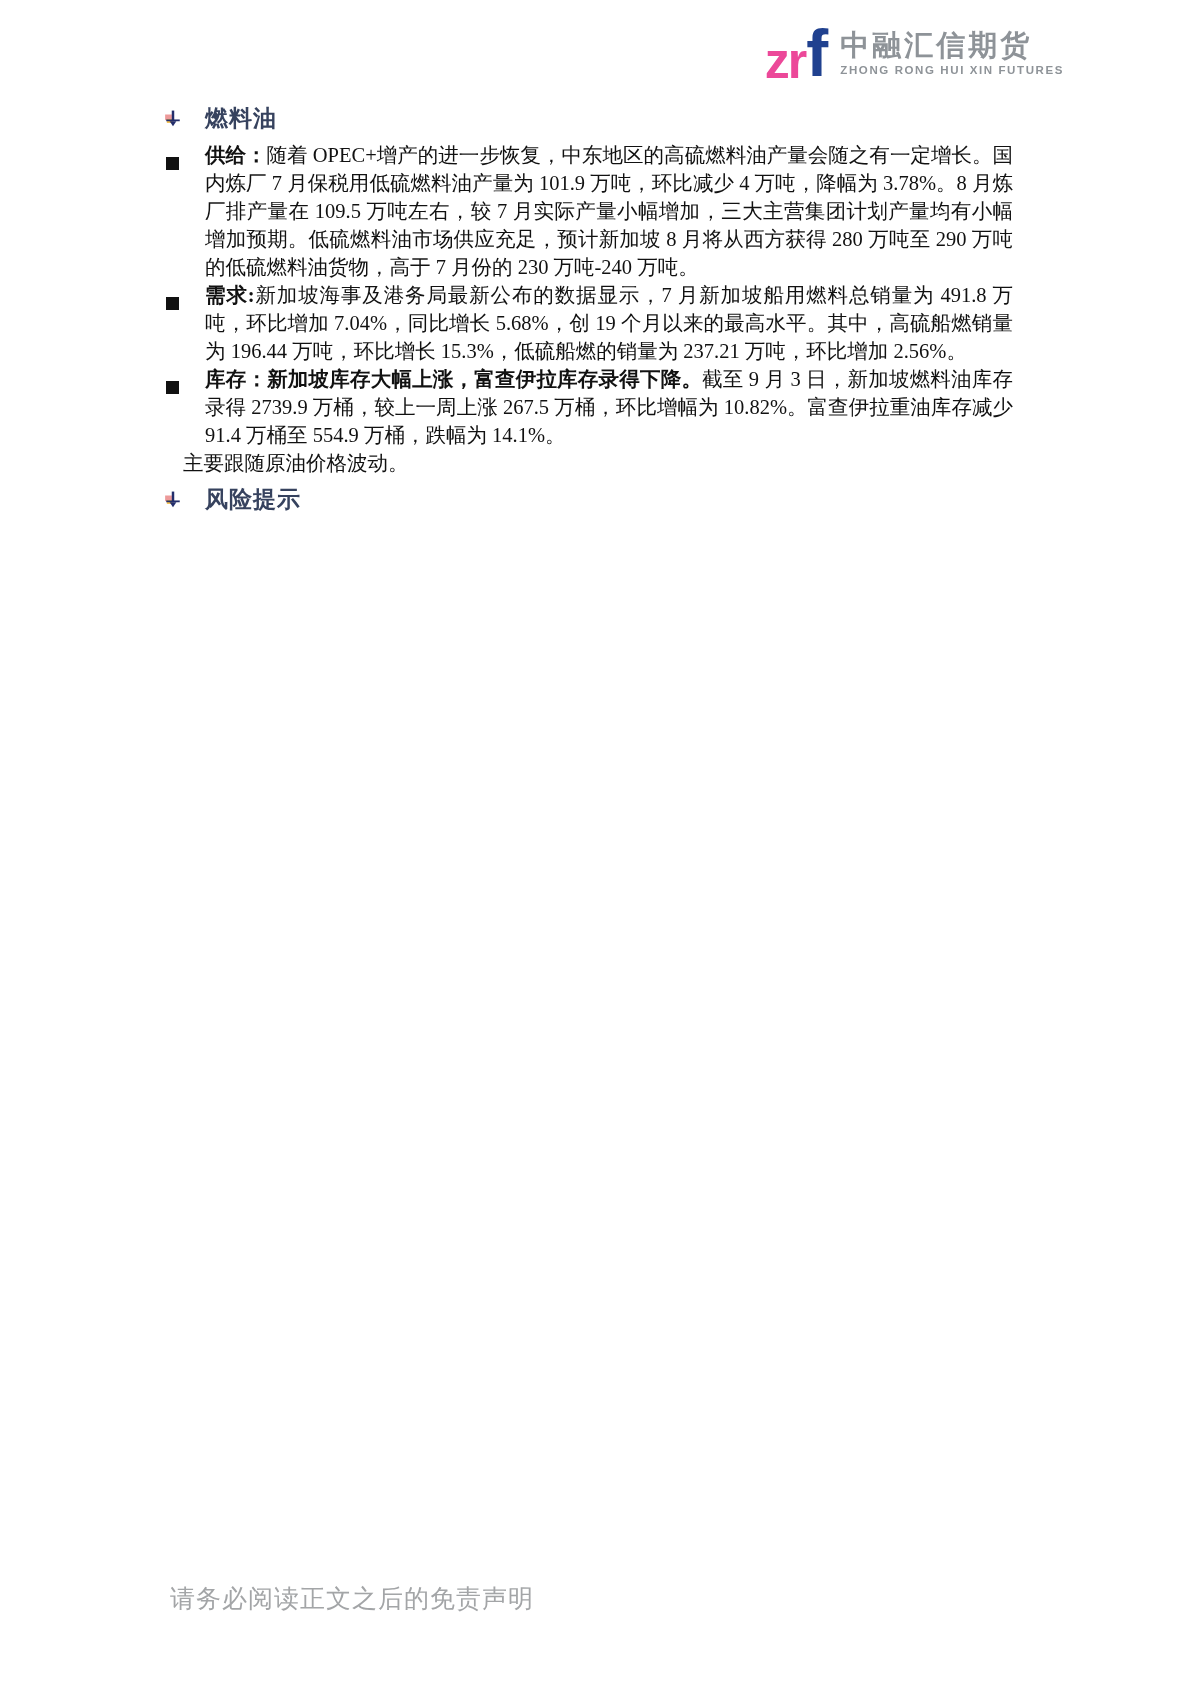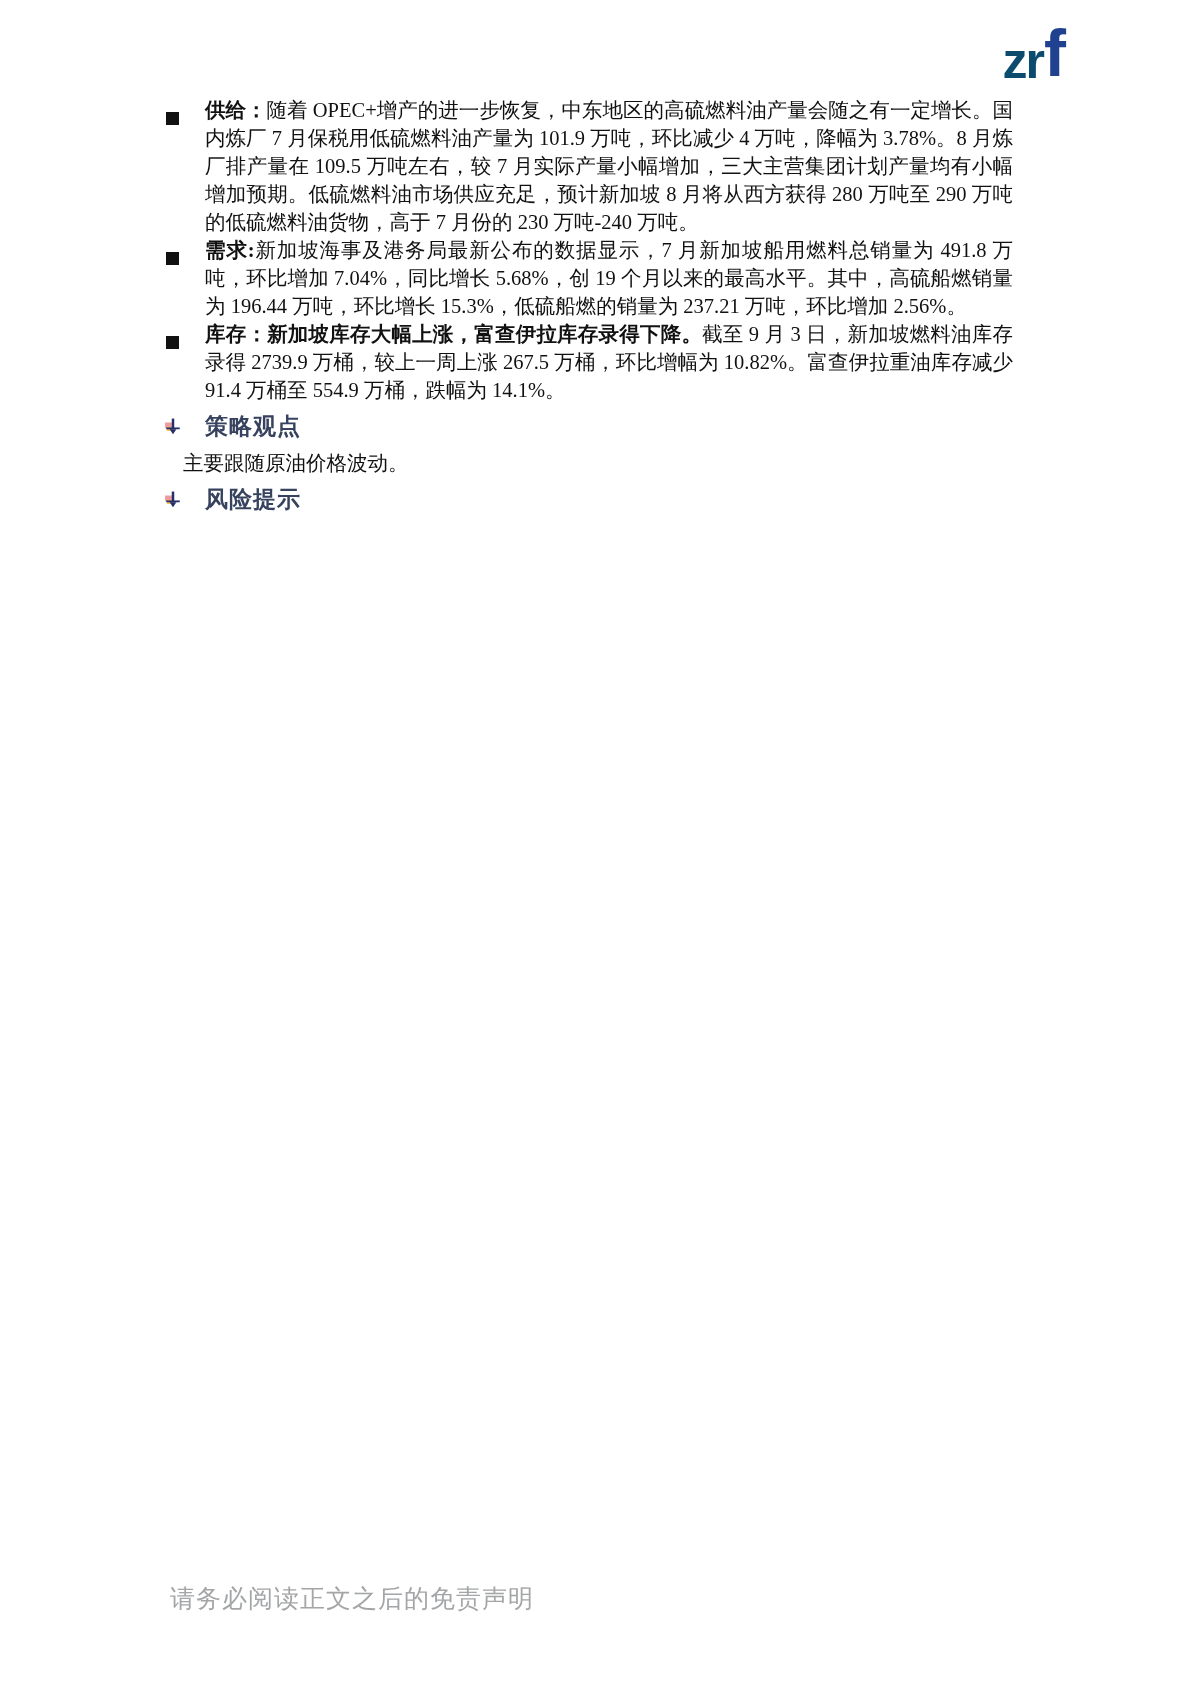--- a/index.html
+++ b/index.html
@@ -27,21 +27,21 @@
   .logo-mark {
     font-family: "Liberation Sans", "DejaVu Sans", sans-serif;
     font-weight: bold;
     line-height: 1;
     display: flex;
     align-items: flex-end;
     letter-spacing: -2px;
   }
   .logo-mark .zr {
     font-size: 50px;
-    color: #0c4a6e;
+    color: #ec4899;
     text-align: center;
   }
   .logo-mark .f {
     font-size: 66px;
     color: #20418f;
     margin-left: 1px;
   }
   .logo-text {
     font-family: "Liberation Sans", "DejaVu Sans", sans-serif;
     color: #8e9398;
@@ -125,24 +125,40 @@
   }
 </style>
 </head>
 <body>
 
 <div class="logo">
   <div class="logo-mark">
     <span class="zr">zr</span>
     <span class="f">f</span>
   </div>
+  <div class="logo-text">
+    <div class="cn">中融汇信期货</div>
+    <div class="en">ZHONG RONG HUI XIN FUTURES</div>
+  </div>
 </div>
 
 <div class="main">
 
+  <div class="h-row">
+    <span class="pin">
+      <svg width="18" height="18" viewBox="0 0 16 16">
+        <rect x="1" y="4" width="6" height="5" fill="#ed9a9a"></rect>
+        <rect x="2.5" y="8" width="5" height="3.5" fill="#f5c04e"></rect>
+        <line x1="8" y1="0.5" x2="8" y2="10" stroke="#232e6b" stroke-width="2.2"></line>
+        <line x1="2" y1="9.2" x2="14" y2="9.2" stroke="#232e6b" stroke-width="1.6"></line>
+        <path d="M5 10 L11 10 L8 14.5 Z" fill="#232e6b"></path>
+      </svg>
+    </span>
+    <h2>燃料油</h2>
+  </div>
 
   <div class="item">
     <span class="bullet-col">
         <span class="sq"></span>
       </span>
     <p><b>供给：</b><span class="bold-run"></span><span>随着 OPEC+增产的进一步恢复，中东地区的高硫燃料油产量会随之有一定增长。国内炼厂 7 月保税用低硫燃料油产量为 101.9 万吨，环比减少 4 万吨，降幅为 3.78%。8 月炼厂排产量在 109.5 万吨左右，较 7 月实际产量小幅增加，三大主营集团计划产量均有小幅增加预期。低硫燃料油市场供应充足，预计新加坡 8 月将从西方获得 280 万吨至 290 万吨的低硫燃料油货物，高于 7 月份的 230 万吨-240 万吨。</span></p>
   </div>
 
   <div class="item">
     <span class="bullet-col">
@@ -152,32 +168,20 @@
   </div>
 
   <div class="item">
     <span class="bullet-col">
         <span class="sq"></span>
       </span>
     <p><b>库存：</b><span class="bold-run">新加坡库存大幅上涨，富查伊拉库存录得下降。</span><span>截至 9 月 3 日，新加坡燃料油库存录得 2739.9 万桶，较上一周上涨 267.5 万桶，环比增幅为 10.82%。富查伊拉重油库存减少 91.4 万桶至 554.9 万桶，跌幅为 14.1%。</span></p>
   </div>
 
 
-  <div class="h-row">
-    <span class="pin">
-      <svg width="18" height="18" viewBox="0 0 16 16">
-        <rect x="1" y="4" width="6" height="5" fill="#ed9a9a"></rect>
-        <rect x="2.5" y="8" width="5" height="3.5" fill="#f5c04e"></rect>
-        <line x1="8" y1="0.5" x2="8" y2="10" stroke="#232e6b" stroke-width="2.2"></line>
-        <line x1="2" y1="9.2" x2="14" y2="9.2" stroke="#232e6b" stroke-width="1.6"></line>
-        <path d="M5 10 L11 10 L8 14.5 Z" fill="#232e6b"></path>
-      </svg>
-    </span>
-    <h2>策略观点</h2>
-  </div>
   <p class="plain">主要跟随原油价格波动。</p>
 
   <div class="h-row">
     <span class="pin">
       <svg width="18" height="18" viewBox="0 0 16 16">
         <rect x="1" y="4" width="6" height="5" fill="#ed9a9a"></rect>
         <rect x="2.5" y="8" width="5" height="3.5" fill="#f5c04e"></rect>
         <line x1="8" y1="0.5" x2="8" y2="10" stroke="#232e6b" stroke-width="2.2"></line>
         <line x1="2" y1="9.2" x2="14" y2="9.2" stroke="#232e6b" stroke-width="1.6"></line>
         <path d="M5 10 L11 10 L8 14.5 Z" fill="#232e6b"></path>

